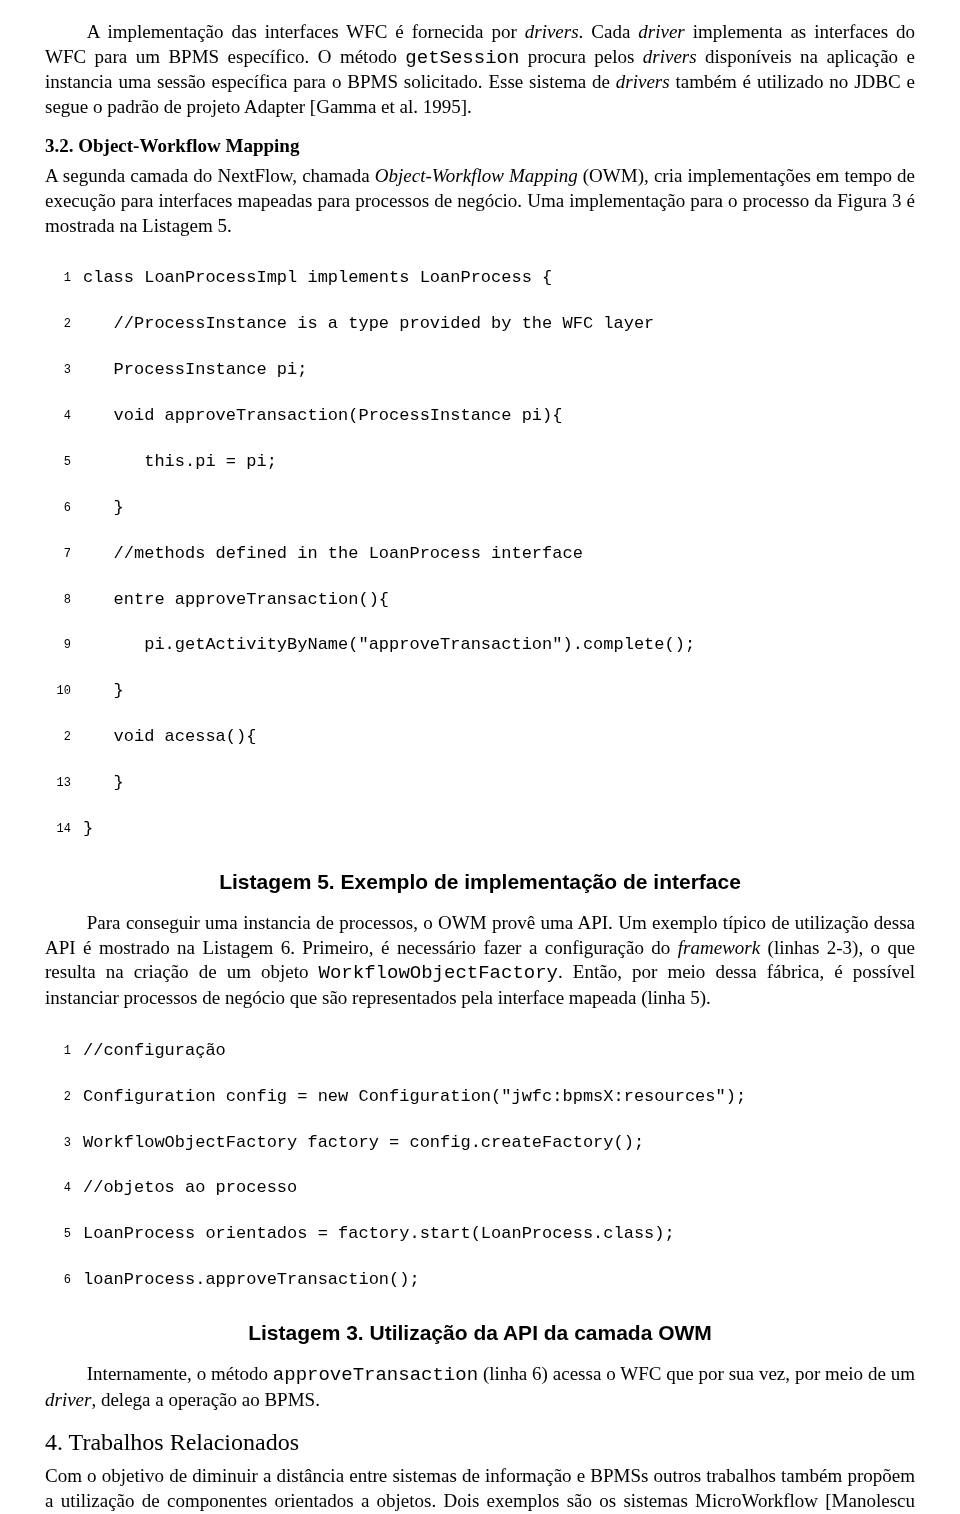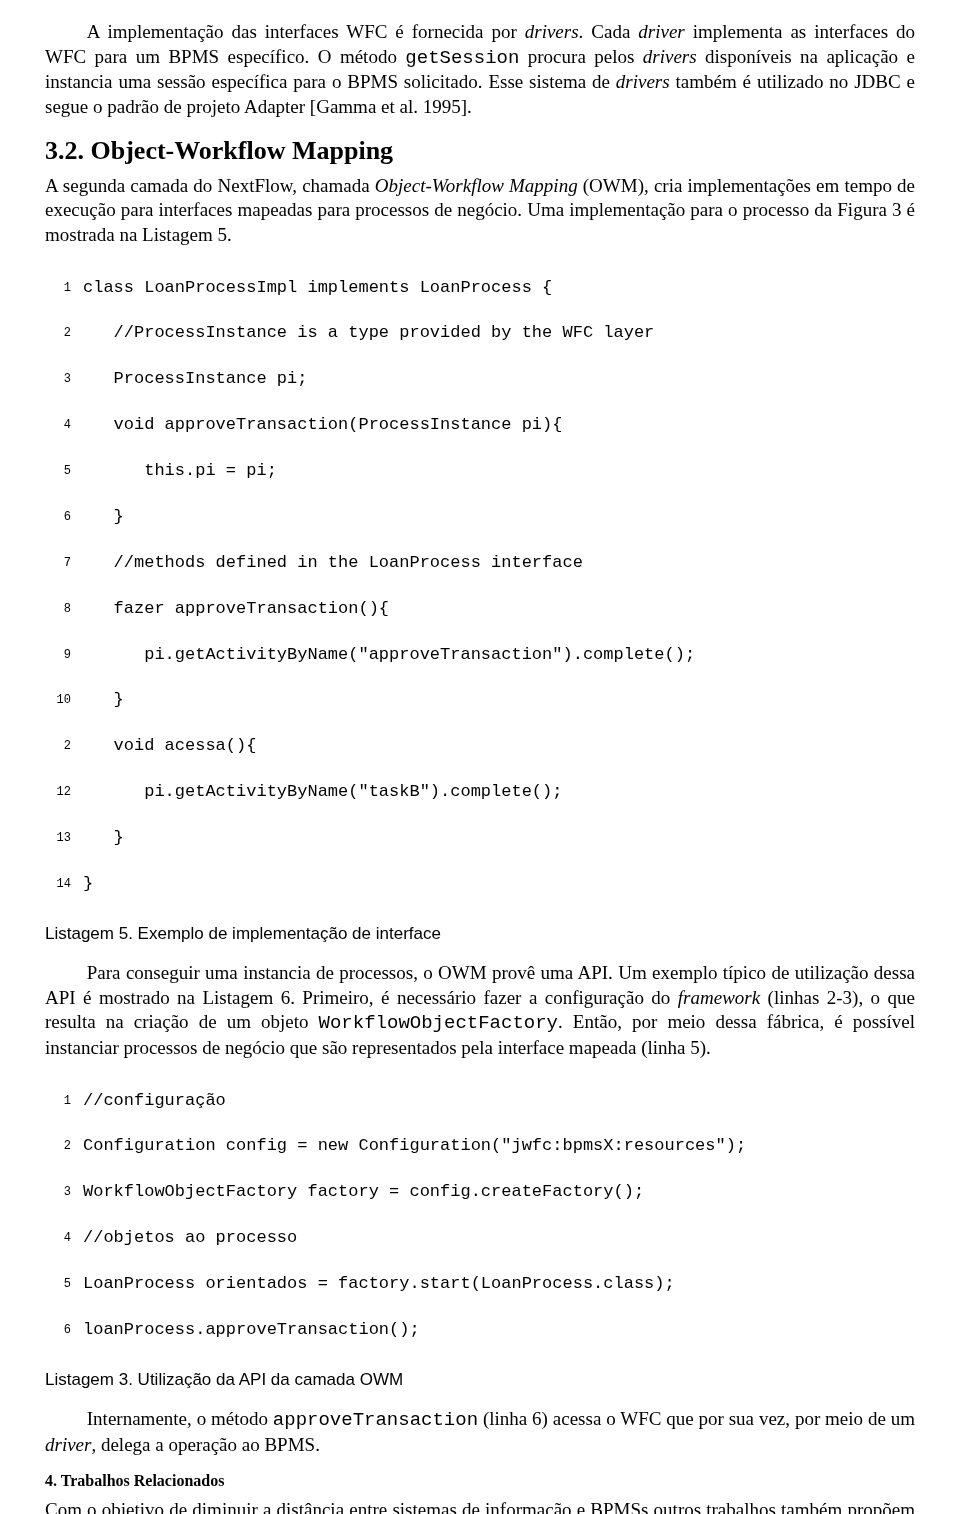--- a/index.html
+++ b/index.html
@@ -17,27 +17,27 @@
     text-align: justify;
   }
   .indent {
     text-indent: 2.2em;
   }
   .code {
     font-family: "Courier New", Courier, monospace;
   }
   .italic { font-style: italic; }
   h3 {
-    font-size: 26px;
+    font-size: 19px;
     font-weight: bold;
     margin: 14px 0 6px 0;
   }
   h2 {
-    font-size: 16px;
-    font-weight: bold;
+    font-size: 24px;
+    font-weight: normal;
     margin: 14px 0 6px 0;
   }
   .listing {
     font-family: "Courier New", Courier, monospace;
     font-size: 17px;
     white-space: pre;
     margin: 6px 0 0 0;
     line-height: 1.35;
   }
   .listing-row {
@@ -50,22 +50,23 @@
     padding-right: 12px;
     flex-shrink: 0;
     line-height: 1.9;
   }
   .lc {
     flex: 1;
     white-space: pre;
   }
   .caption {
     font-family: Helvetica, Arial, sans-serif;
-    font-weight: normal;
-    font-size: 17px;
+    font-weight: bold;
+    text-align: center;
+    font-size: 21px;
     margin: 4px 0 16px 0;
   }
 </style>
 </head>
 <body>
 
 <p class="indent">
 <span>A implementação das interfaces WFC é fornecida por </span><span class="italic">drivers</span><span>. Cada </span><span class="italic">driver</span><span> implementa as interfaces do WFC para um BPMS específico. O método </span><span class="code">getSession</span><span> procura pelos </span><span class="italic">drivers</span><span> disponíveis na aplicação e instancia uma sessão específica para o BPMS solicitado. Esse sistema de </span><span class="italic">drivers</span><span> também é utilizado no JDBC e segue o padrão de projeto Adapter [Gamma et al. 1995].</span>
 </p>
 
@@ -76,25 +77,24 @@
 </p>
 
 <div class="listing">
 <div class="listing-row"><span class="ln">1</span><span class="lc">class LoanProcessImpl implements LoanProcess {</span></div>
 <div class="listing-row"><span class="ln">2</span><span class="lc">   //ProcessInstance is a type provided by the WFC layer</span></div>
 <div class="listing-row"><span class="ln">3</span><span class="lc">   ProcessInstance pi;</span></div>
 <div class="listing-row"><span class="ln">4</span><span class="lc">   void approveTransaction(ProcessInstance pi){</span></div>
 <div class="listing-row"><span class="ln">5</span><span class="lc">      this.pi = pi;</span></div>
 <div class="listing-row"><span class="ln">6</span><span class="lc">   }</span></div>
 <div class="listing-row"><span class="ln">7</span><span class="lc">   //methods defined in the LoanProcess interface</span></div>
-<div class="listing-row"><span class="ln">8</span><span class="lc">   fazer approveTransaction(){</span></div>
+<div class="listing-row"><span class="ln">8</span><span class="lc">   entre approveTransaction(){</span></div>
 <div class="listing-row"><span class="ln">9</span><span class="lc">      pi.getActivityByName("approveTransaction").complete();</span></div>
 <div class="listing-row"><span class="ln">10</span><span class="lc">   }</span></div>
 <div class="listing-row"><span class="ln">2</span><span class="lc">   void acessa(){</span></div>
-<div class="listing-row"><span class="ln">12</span><span class="lc">      pi.getActivityByName("taskB").complete();</span></div>
 <div class="listing-row"><span class="ln">13</span><span class="lc">   }</span></div>
 <div class="listing-row"><span class="ln">14</span><span class="lc">}</span></div>
 </div>
 <div class="caption">Listagem 5. Exemplo de implementação de interface</div>
 
 <p class="indent">
 <span>Para conseguir uma instancia de processos, o OWM provê uma API. Um exemplo típico de utilização dessa API é mostrado na Listagem 6. Primeiro, é necessário fazer a configuração do </span><span class="italic">framework</span><span> (linhas 2-3), o que resulta na criação de um objeto </span><span class="code">WorkflowObjectFactory</span><span>. Então, por meio dessa fábrica, é possível instanciar processos de negócio que são representados pela interface mapeada (linha 5).</span>
 </p>
 
 <div class="listing">

